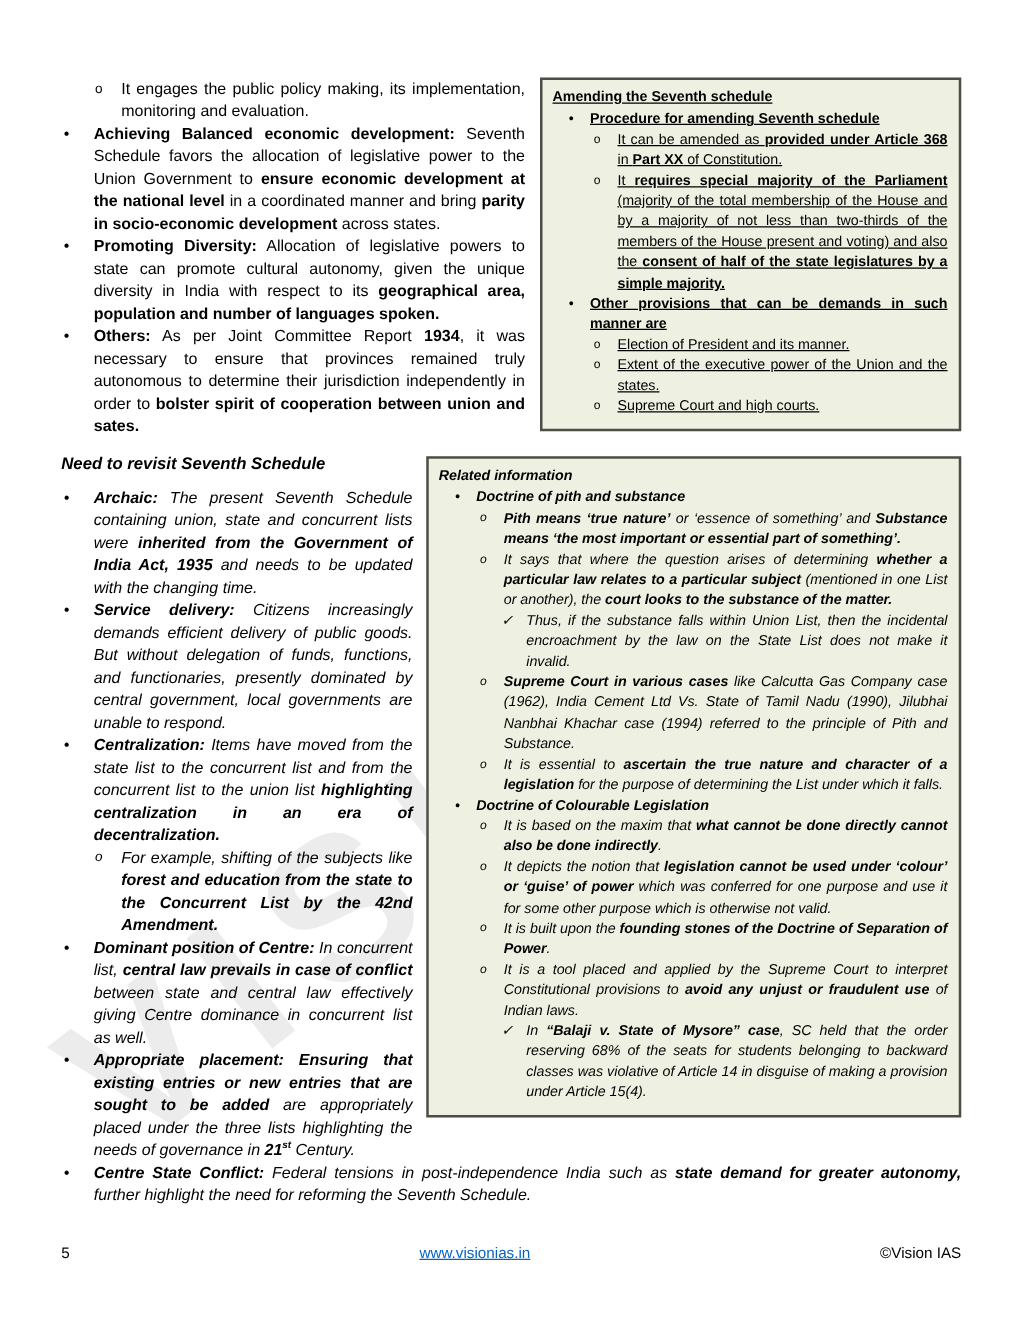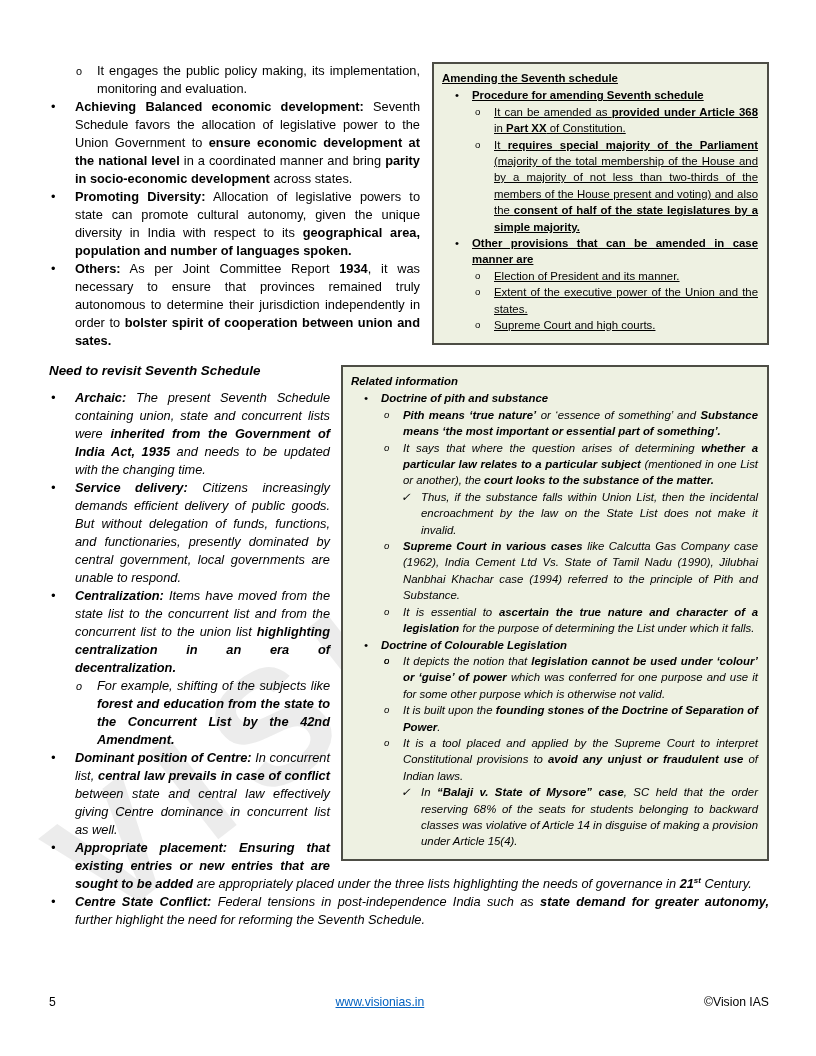--- a/index.html
+++ b/index.html
@@ -58,21 +58,21 @@
 
   <div class="content">
 
     <div class="sec sec1">
       <aside class="box box1">
         <div class="box-title">Amending the Seventh schedule</div>
         <div class="box-list">
             <div class="li lv1"><span class="mk">•</span><span class="tx"><span class="b">Procedure for amending Seventh schedule</span></span></div>
             <div class="li lv2"><span class="mk">o</span><span class="tx"><span>It can be amended as </span><span class="b">provided under Article 368</span><span> in </span><span class="b">Part XX</span><span> of Constitution.</span></span></div>
             <div class="li lv2"><span class="mk">o</span><span class="tx"><span>It </span><span class="b">requires special majority of the Parliament</span><span> (majority of the total membership of the House and by a majority of not less than two-thirds of the members of the House present and voting) and also the </span><span class="b">consent of half of the state legislatures by a simple majority.</span></span></div>
-            <div class="li lv1"><span class="mk">•</span><span class="tx"><span class="b">Other provisions that can be amended in case manner are</span></span></div>
+            <div class="li lv1"><span class="mk">•</span><span class="tx"><span class="b">Other provisions that can be demands in such manner are</span></span></div>
             <div class="li lv2"><span class="mk">o</span><span class="tx"><span>Election of President and its manner.</span></span></div>
             <div class="li lv2"><span class="mk">o</span><span class="tx"><span>Extent of the executive power of the Union and the states.</span></span></div>
             <div class="li lv2"><span class="mk">o</span><span class="tx"><span>Supreme Court and high courts.</span></span></div>
           </div>
       </aside>
       <div class="main-list">
           <div class="li lv2"><span class="mk">o</span><span class="tx"><span>It engages the public policy making, its implementation, monitoring and evaluation.</span></span></div>
           <div class="li lv1"><span class="mk">•</span><span class="tx"><span class="b">Achieving Balanced economic development:</span><span> Seventh Schedule favors the allocation of legislative power to the Union Government to </span><span class="b">ensure economic development at the national level</span><span> in a coordinated manner and bring </span><span class="b">parity in socio-economic development</span><span> across states.</span></span></div>
           <div class="li lv1"><span class="mk">•</span><span class="tx"><span class="b">Promoting Diversity:</span><span> Allocation of legislative powers to state can promote cultural autonomy, given the unique diversity in India with respect to its </span><span class="b">geographical area, population and number of languages spoken.</span></span></div>
           <div class="li lv1"><span class="mk">•</span><span class="tx"><span class="b">Others:</span><span> As per Joint Committee Report </span><span class="b">1934</span><span>, it was necessary to ensure that provinces remained truly autonomous to determine their jurisdiction independently in order to </span><span class="b">bolster spirit of cooperation between union and sates.</span></span></div>
@@ -83,21 +83,21 @@
       <aside class="box box2">
         <div class="box-title">Related information</div>
         <div class="box-list">
             <div class="li lv1"><span class="mk">•</span><span class="tx"><span class="b">Doctrine of pith and substance</span></span></div>
             <div class="li lv2"><span class="mk">o</span><span class="tx"><span class="b">Pith means ‘true nature’</span><span> or ‘essence of something’ and </span><span class="b">Substance means ‘the most important or essential part of something’.</span></span></div>
             <div class="li lv2"><span class="mk">o</span><span class="tx"><span>It says that where the question arises of determining </span><span class="b">whether a particular law relates to a particular subject</span><span> (mentioned in one List or another), the </span><span class="b">court looks to the substance of the matter.</span></span></div>
             <div class="li lv3"><span class="mk">✓</span><span class="tx"><span>Thus, if the substance falls within Union List, then the incidental encroachment by the law on the State List does not make it invalid.</span></span></div>
             <div class="li lv2"><span class="mk">o</span><span class="tx"><span class="b">Supreme Court in various cases</span><span> like Calcutta Gas Company case (1962), India Cement Ltd Vs. State of Tamil Nadu (1990), Jilubhai Nanbhai Khachar case (1994) referred to the principle of Pith and Substance.</span></span></div>
             <div class="li lv2"><span class="mk">o</span><span class="tx"><span>It is essential to </span><span class="b">ascertain the true nature and character of a legislation</span><span> for the purpose of determining the List under which it falls.</span></span></div>
             <div class="li lv1"><span class="mk">•</span><span class="tx"><span class="b">Doctrine of Colourable Legislation</span></span></div>
-            <div class="li lv2"><span class="mk">o</span></div>
+            <div class="li lv2"><span class="mk">o</span><span class="tx"><span>It is based on the maxim that </span><span class="b">what cannot be done directly cannot also be done indirectly</span><span>.</span></span></div>
             <div class="li lv2"><span class="mk">o</span><span class="tx"><span>It depicts the notion that </span><span class="b">legislation cannot be used under ‘colour’ or ‘guise’ of power</span><span> which was conferred for one purpose and use it for some other purpose which is otherwise not valid.</span></span></div>
             <div class="li lv2"><span class="mk">o</span><span class="tx"><span>It is built upon the </span><span class="b">founding stones of the Doctrine of Separation of Power</span><span>.</span></span></div>
             <div class="li lv2"><span class="mk">o</span><span class="tx"><span>It is a tool placed and applied by the Supreme Court to interpret Constitutional provisions to </span><span class="b">avoid any unjust or fraudulent use</span><span> of Indian laws.</span></span></div>
             <div class="li lv3"><span class="mk">✓</span><span class="tx"><span>In </span><span class="b">“Balaji v. State of Mysore” case</span><span>, SC held that the order reserving 68% of the seats for students belonging to backward classes was violative of Article 14 in disguise of making a provision under Article 15(4).</span></span></div>
           </div>
       </aside>
       <h2 class="heading">Need to revisit Seventh Schedule</h2>
       <div class="main-list">
           <div class="li lv1"><span class="mk">•</span><span class="tx"><span class="b">Archaic:</span><span> The present Seventh Schedule containing union, state and concurrent lists were </span><span class="b">inherited from the Government of India Act, 1935</span><span> and needs to be updated with the changing time.</span></span></div>
           <div class="li lv1"><span class="mk">•</span><span class="tx"><span class="b">Service delivery:</span><span> Citizens increasingly demands efficient delivery of public goods. But without delegation of funds, functions, and functionaries, presently dominated by central government, local governments are unable to respond.</span></span></div>

